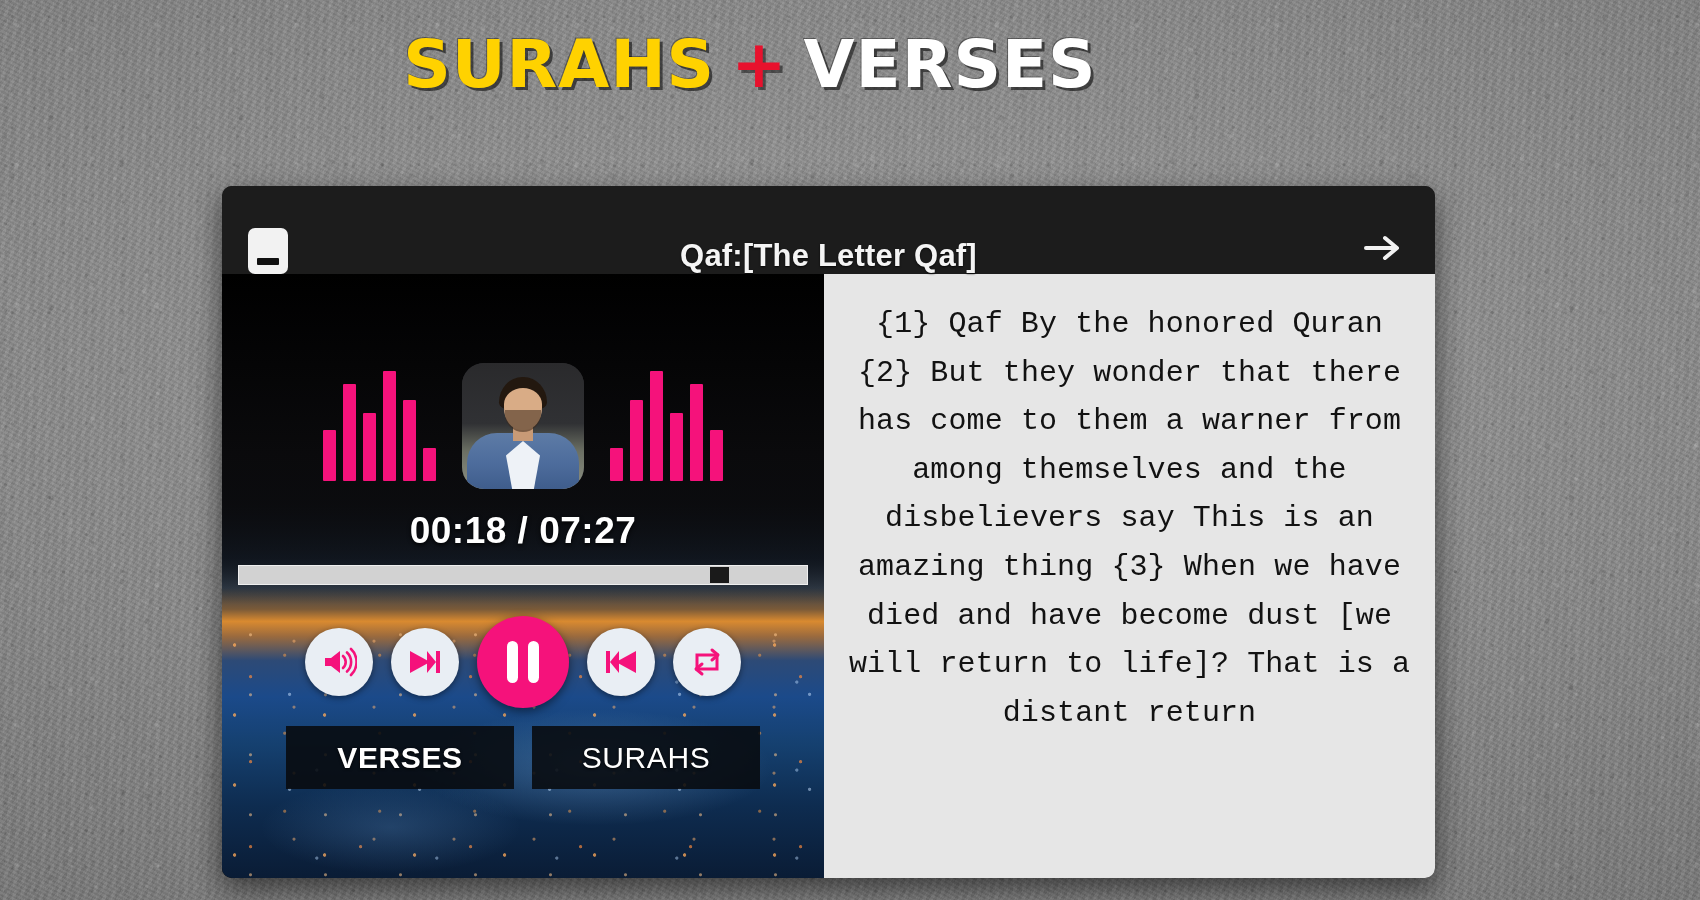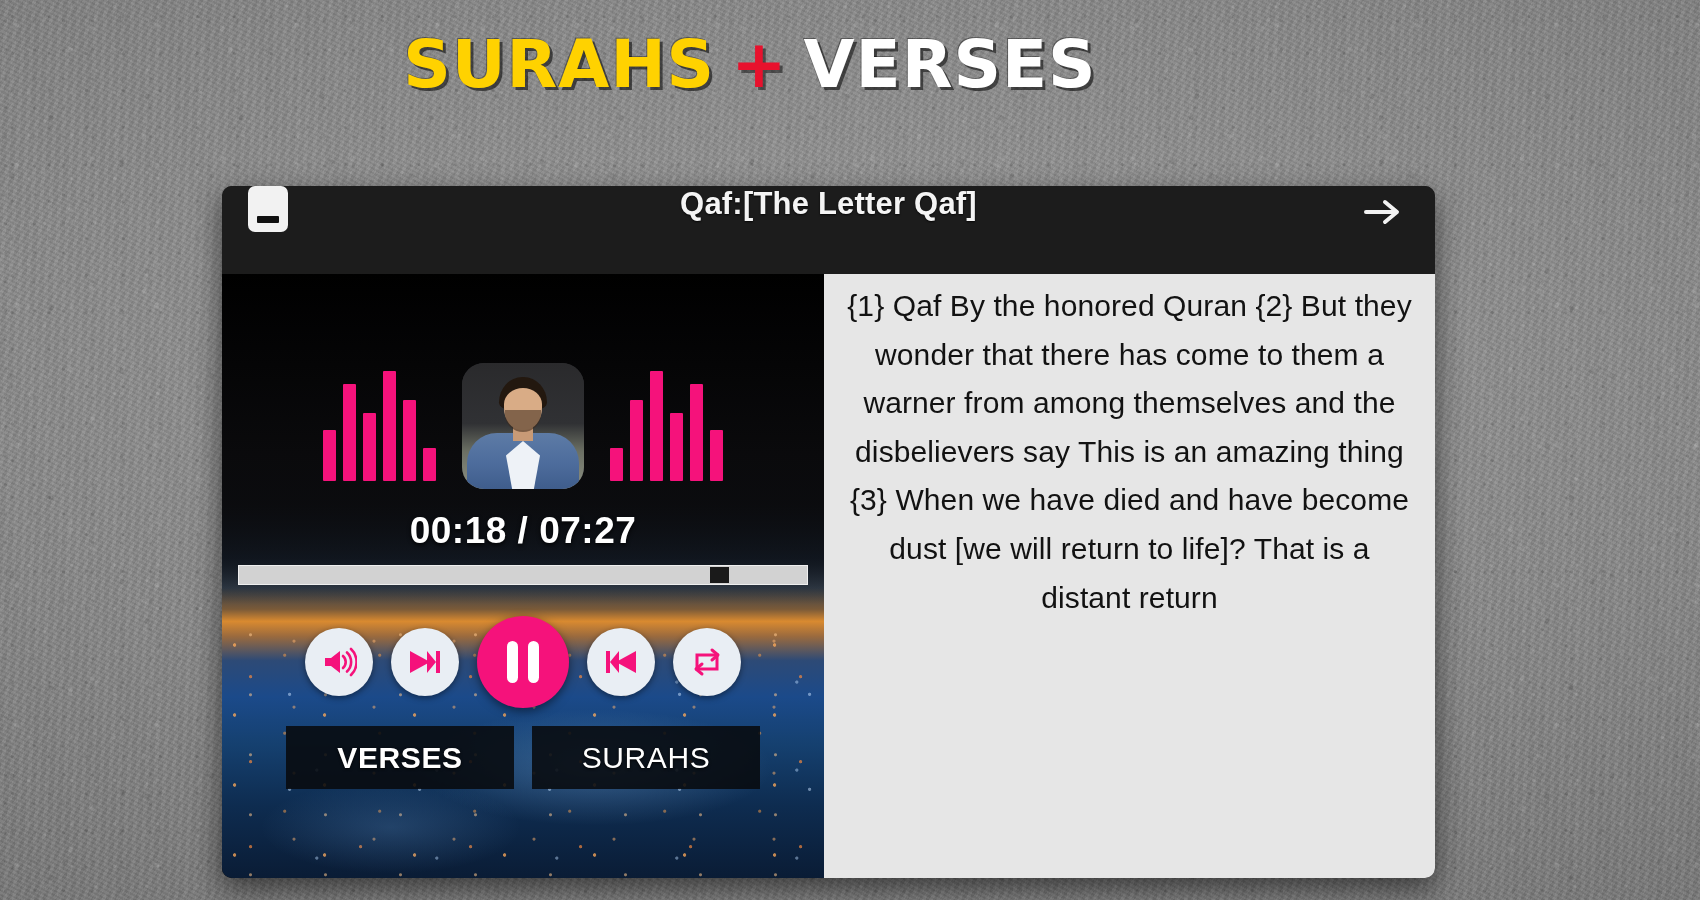--- a/index.html
+++ b/index.html
@@ -99,21 +99,21 @@
     display: flex;
     flex-direction: column;
   }
 
   
   #titlebar {
     height: 88px;
     background: #1c1c1c;
     flex: 0 0 88px;
     display: flex;
-    align-items: flex-start;
+    align-items: flex-end;
     position: relative;
     padding: 0 26px;
     text-decoration: underline;
   }
   #minimize-btn {
     width: 40px;
     height: 46px;
     background: #f2f2f2;
     border-radius: 7px;
     display: flex;
@@ -387,25 +387,26 @@
   }
   .tab.active { font-weight: bold; }
   .tab.inactive { font-weight: 400; }
 
   
   #verses-pane {
     flex: 1 1 auto;
     background: #e6e6e6;
     margin: 0;
     border-radius: 0 0 8px 0;
-    padding: 8px 22px 14px;
+    padding: 26px 22px 14px;
     overflow: hidden;
     display: flex;
     flex-direction: column;
     align-items: center;
+    font-family: Liberation Mono, monospace;
   }
   #verses-text {
     color: #121212;
     font-size: 30px;
     line-height: 1.62;
     text-align: center;
     font-weight: 500;
     letter-spacing: .1px;
     max-width: 580px;
   }

